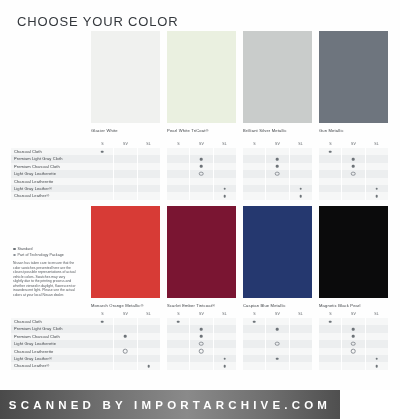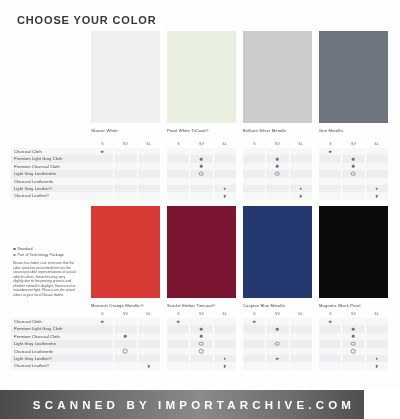--- a/index.html
+++ b/index.html
@@ -19,24 +19,24 @@
     position: relative;
     width: 400px;
     height: 390px;
     background: #fefefe;
     box-sizing: border-box;
   }
   .page-title {
     position: absolute;
     left: 17px;
     top: 14px;
-    font-size: 11px;
+    font-size: 13px;
     letter-spacing: 0.85px;
     color: #34383d;
-    font-weight: 700;
+    font-weight: 400;
   }
 
   
   .swatch-row {
     position: absolute;
     left: 91px;
     width: 309px;
     display: flex;
     gap: 7px;
   }
@@ -183,21 +183,20 @@
   .footer-banner {
     position: absolute;
     left: 0;
     top: 390px;
     width: 340px;
     height: 29px;
     background: linear-gradient(90deg, #4a4a4a 0%, #6f6f6f 30%, #8a8a8a 55%, #6d6d6d 80%, #4f4f4f 100%);
     display: flex;
     align-items: center;
     justify-content: center;
-    padding-left: 24px;
   }
   .footer-text {
     color: #ffffff;
     font-size: 11.5px;
     letter-spacing: 4.2px;
     font-weight: 700;
     font-family: "Liberation Sans", sans-serif;
   }
 </style>
 </head>

